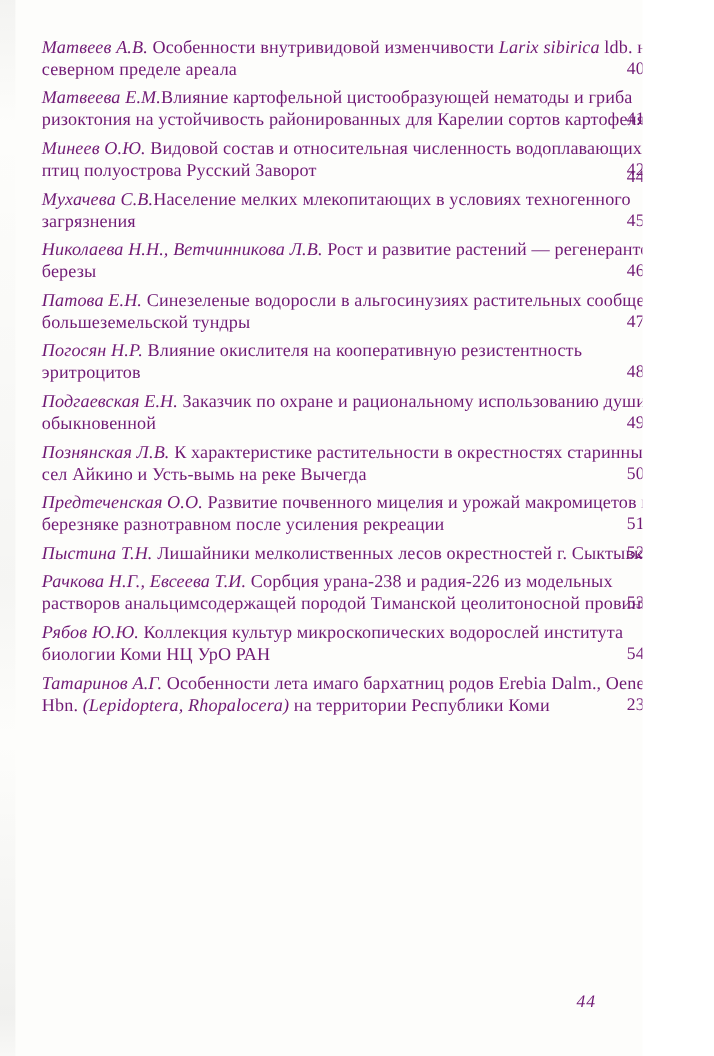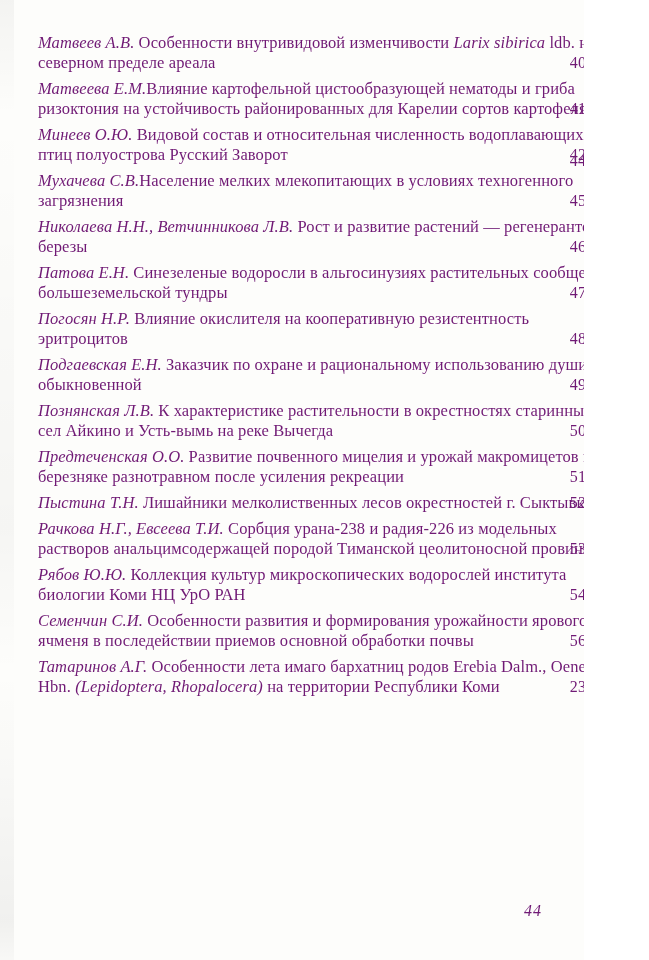--- a/index.html
+++ b/index.html
@@ -128,24 +128,20 @@
     <span class="entry-text"><span class="it">Рачкова Н.Г., Евсеева Т.И.</span><span class="rm"> Сорбция урана-238 и радия-226 из модельных растворов анальцимсодержащей породой Тиманской цеолитоносной провинции</span></span>
     <span class="page-num">53</span>
   </div>
 
   <div class="entry">
     <span class="entry-text"><span class="it">Рябов Ю.Ю.</span><span class="rm"> Коллекция культур микроскопических водорослей института биологии  Коми НЦ УрО РАН</span></span>
     <span class="page-num">54</span>
   </div>
 
 
-  <div class="entry">
-    <span class="entry-text"><span class="it">Семенчин С.И.</span><span class="rm"> Особенности развития и формирования урожайности ярового ячменя в последействии приемов основной обработки почвы</span></span>
-    <span class="page-num">56</span>
-  </div>
 
   <div class="entry">
     <span class="entry-text"><span class="it">Татаринов А.Г.</span><span class="rm"> Особенности лета имаго бархатниц родов Erebia Dalm., Oeneis Hbn. </span><span class="it">(Lepidoptera, Rhopalocera)</span><span class="rm"> на территории Республики Коми</span></span>
     <span class="page-num">23</span>
   </div>
 </div>
   <div class="footer-folio">44</div>
 </div>
 
 </body></html>

